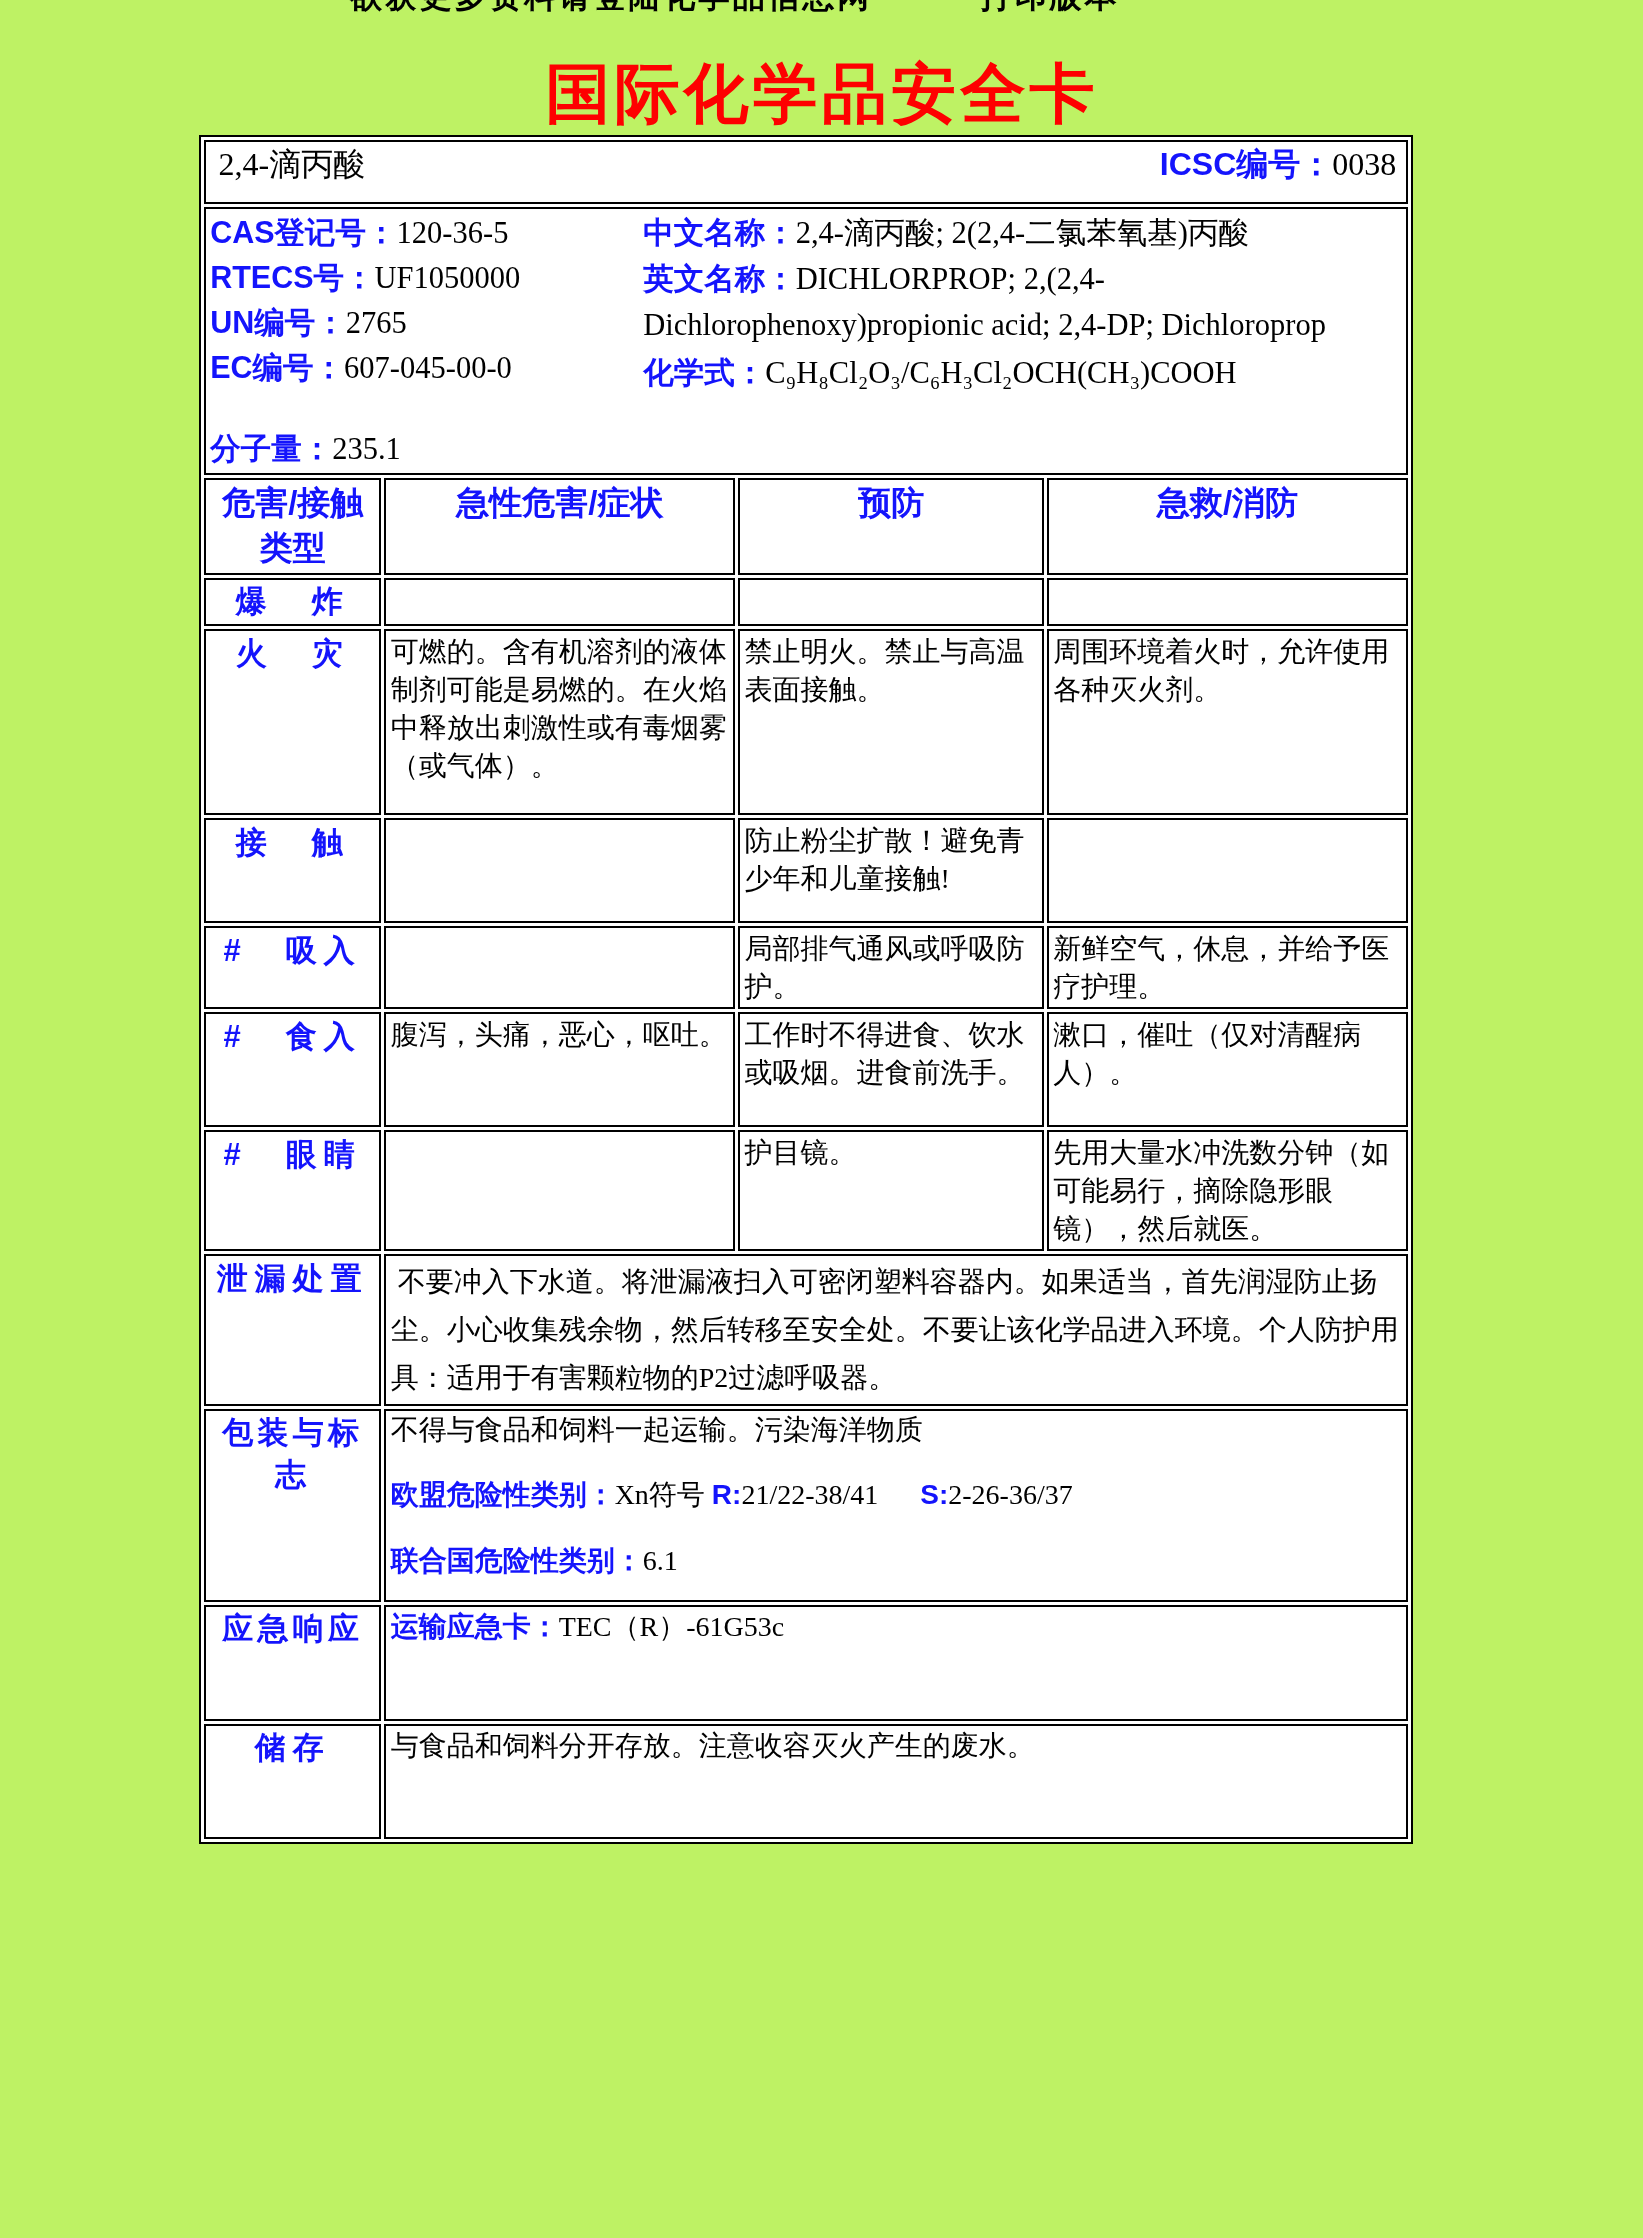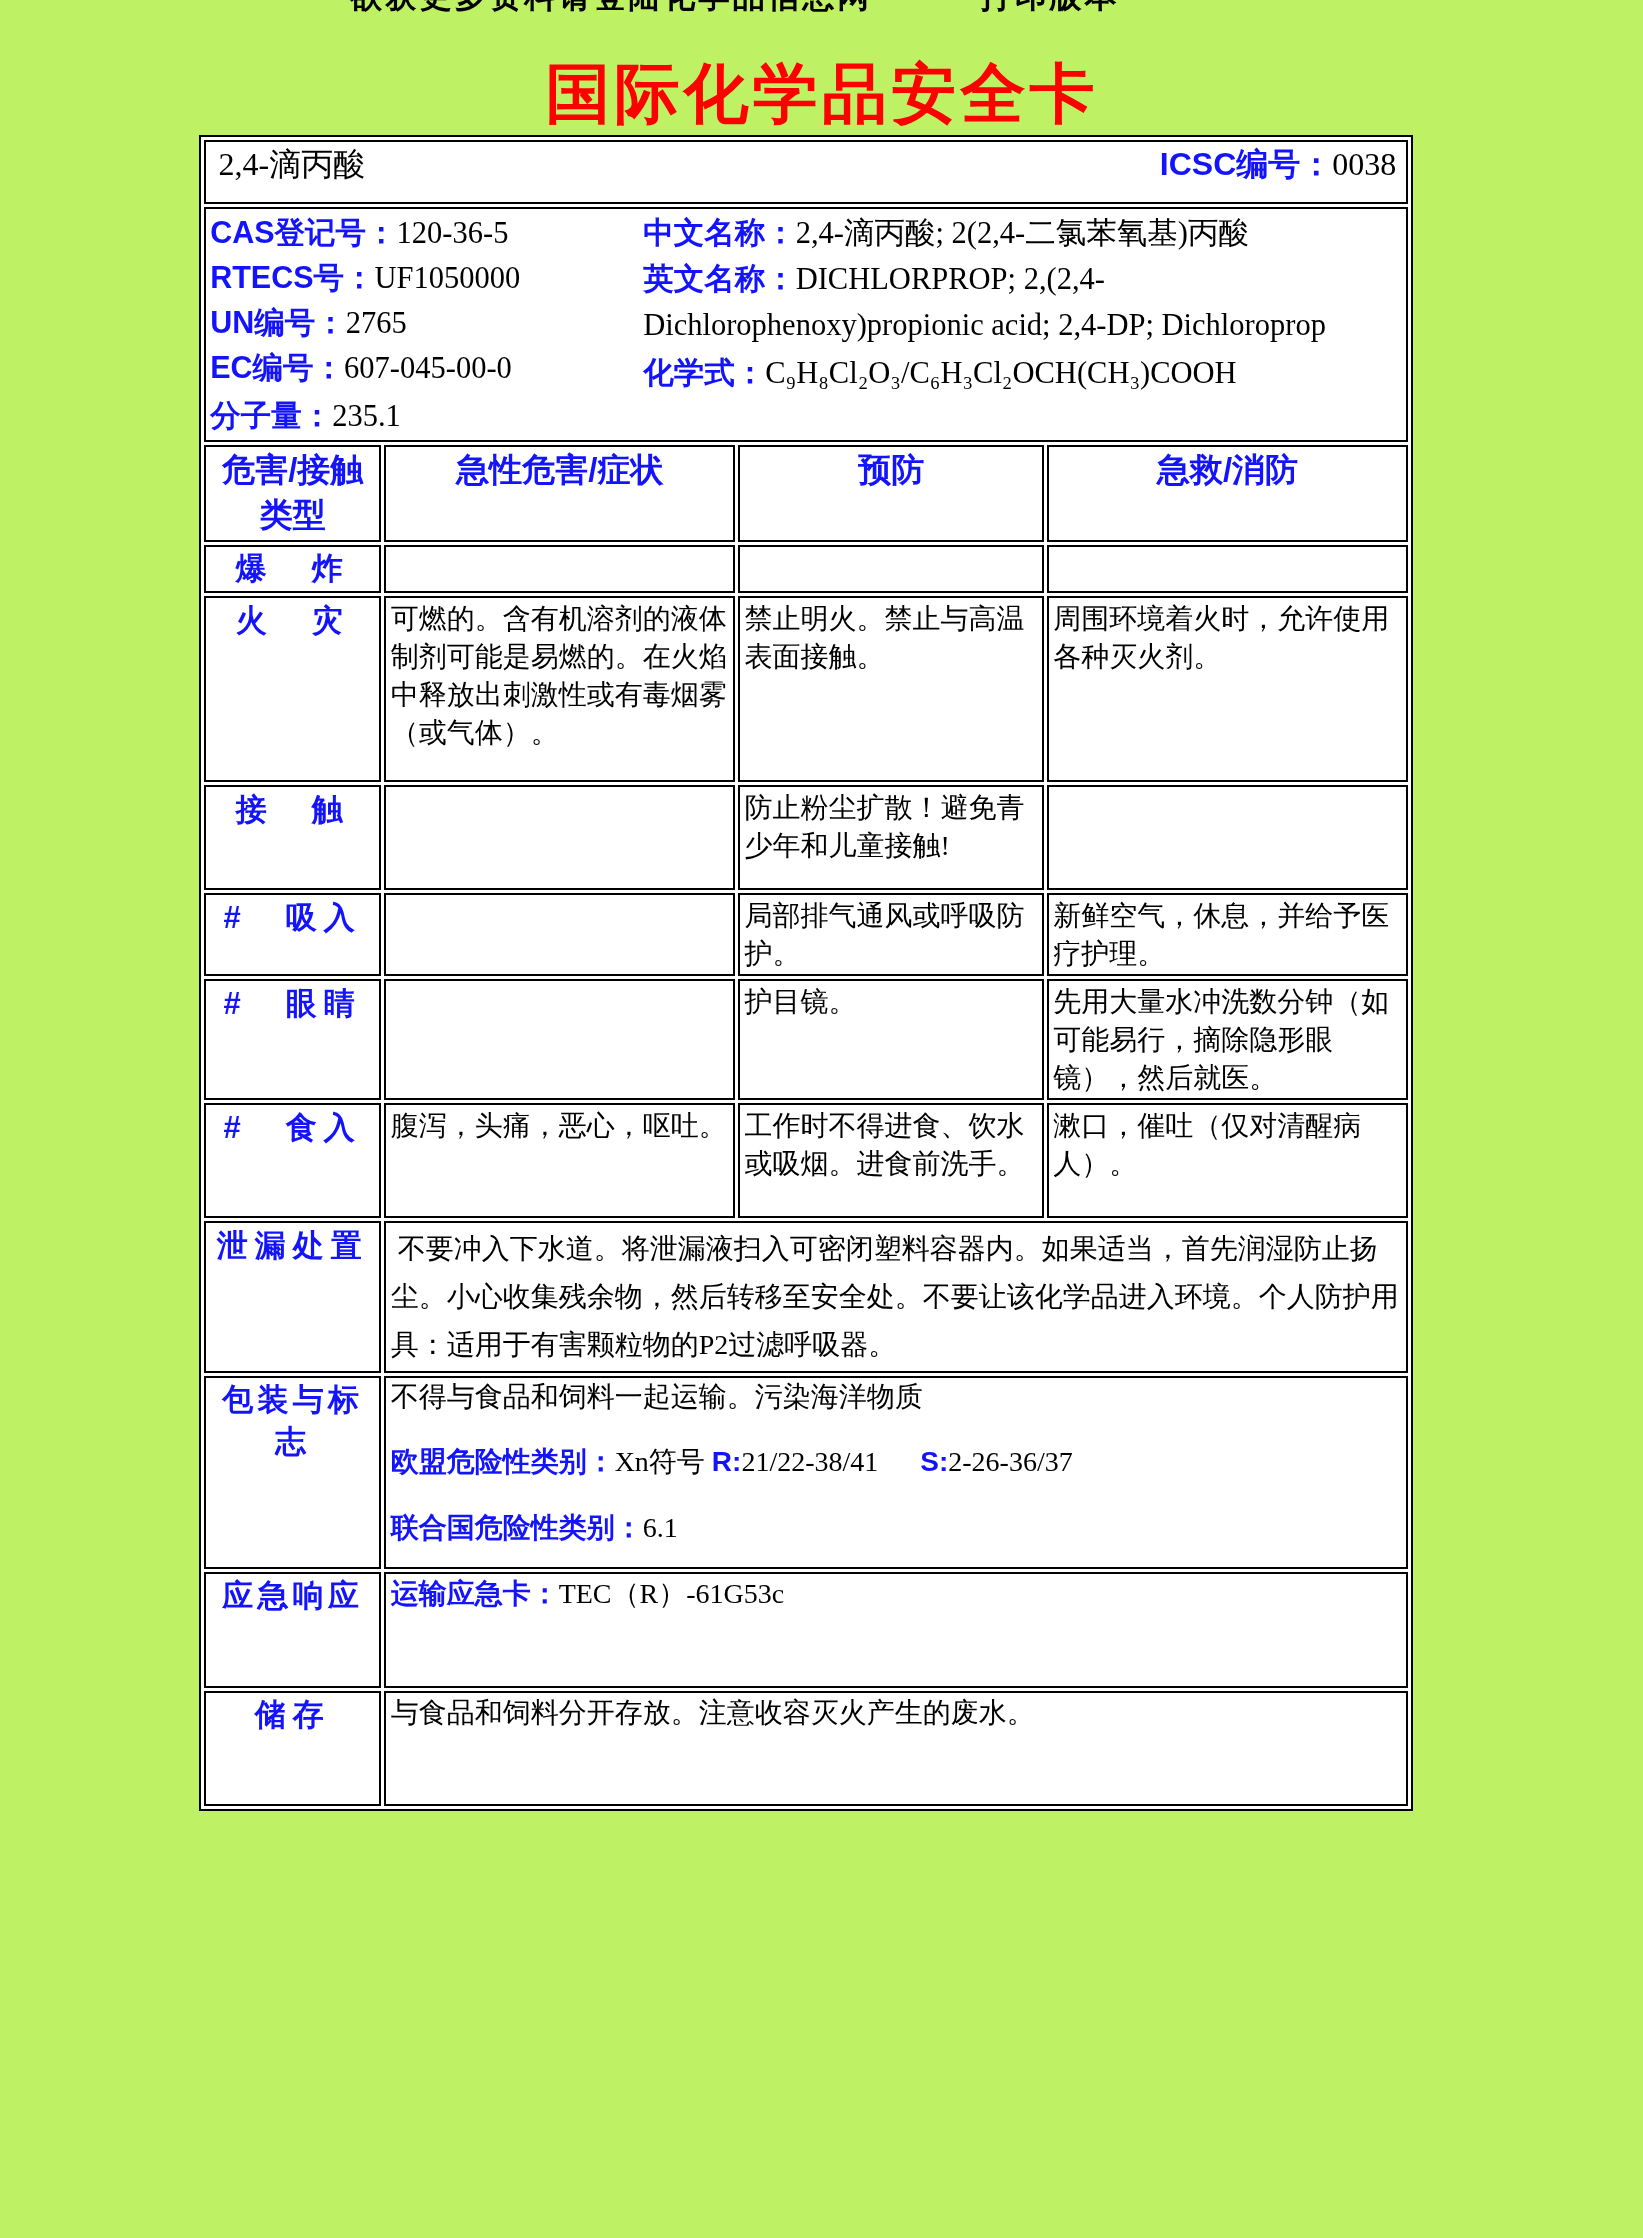--- a/index.html
+++ b/index.html
@@ -59,21 +59,21 @@
   
   td.titlebar { vertical-align: middle; }
   .tb-flex { display: flex; justify-content: space-between; align-items: center; }
   .tb-flex .name { font-size: 32px; padding-left: 8.3px; }
   .tb-flex .icsc { font-size: 32px; padding-right: 5.5px; white-space: nowrap; }
 
   
   .ident-flex { display: flex; }
   .ident-left { width: 433px; flex: 0 0 auto; }
   .ident-line { font-size: 30.5px; line-height: 44px; white-space: nowrap; }
-  .ident-line.gap { margin-top: 3px; }
+  .ident-line.gap { margin-top: 36px; }
   .ident-right { flex: 1 1 auto; font-size: 30.5px; line-height: 45px; }
   .ident-right .en-block { }
   .ident-right .formula-block { margin-top: 1.4px; }
 
   
   td.hcell {
     vertical-align: middle; text-align: center;
     font-size: 33px; font-weight: bold; color: #1414fc;
     font-family: "Liberation Sans", "DejaVu Sans", sans-serif;
   }
@@ -223,43 +223,43 @@
           </td>
       <td class="cc">
             <div class="txt">局部排气通风或呼吸防护。</div>
           </td>
       <td class="cc">
             <div class="txt">新鲜空气，休息，并给予医疗护理。</div>
           </td>
     </tr>
 
 
+    <tr style="height:115px">
+      <td class="lblcell">#　食入</td>
+      <td class="cc">
+            <div class="txt">腹泻，头痛，恶心，呕吐。</div>
+          </td>
+      <td class="cc">
+            <div class="txt">工作时不得进食、饮水或吸烟。进食前洗手。</div>
+          </td>
+      <td class="cc">
+            <div class="txt">漱口，催吐（仅对清醒病人）。</div>
+          </td>
+    </tr>
+
     <tr style="height:105px">
       <td class="lblcell">#　眼睛</td>
       <td class="cc">
             <div class="txt"></div>
           </td>
       <td class="cc">
             <div class="txt">护目镜。</div>
           </td>
       <td class="cc">
             <div class="txt">先用大量水冲洗数分钟（如可能易行，摘除隐形眼镜），然后就医。</div>
-          </td>
-    </tr>
-
-    <tr style="height:115px">
-      <td class="lblcell">#　食入</td>
-      <td class="cc">
-            <div class="txt">腹泻，头痛，恶心，呕吐。</div>
-          </td>
-      <td class="cc">
-            <div class="txt">工作时不得进食、饮水或吸烟。进食前洗手。</div>
-          </td>
-      <td class="cc">
-            <div class="txt">漱口，催吐（仅对清醒病人）。</div>
           </td>
     </tr>
 
     <tr style="height:138px">
       <td class="lblcell">泄漏处置</td>
       <td class="cc spill" colspan="3">
         <div class="txt"> 不要冲入下水道。将泄漏液扫入可密闭塑料容器内。如果适当，首先润湿防止扬尘。小心收集残余物，然后转移至安全处。不要让该化学品进入环境。个人防护用具：适用于有害颗粒物的P2过滤呼吸器。</div>
       </td>
     </tr>
 

